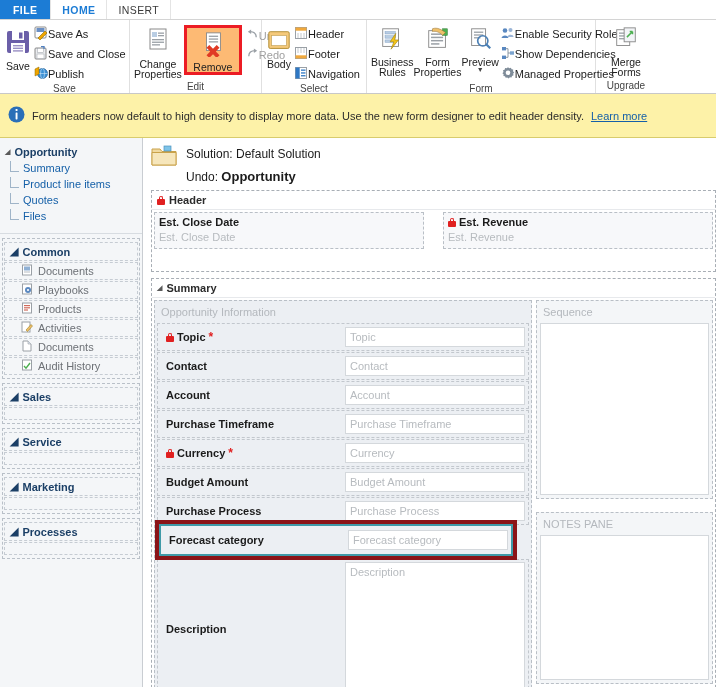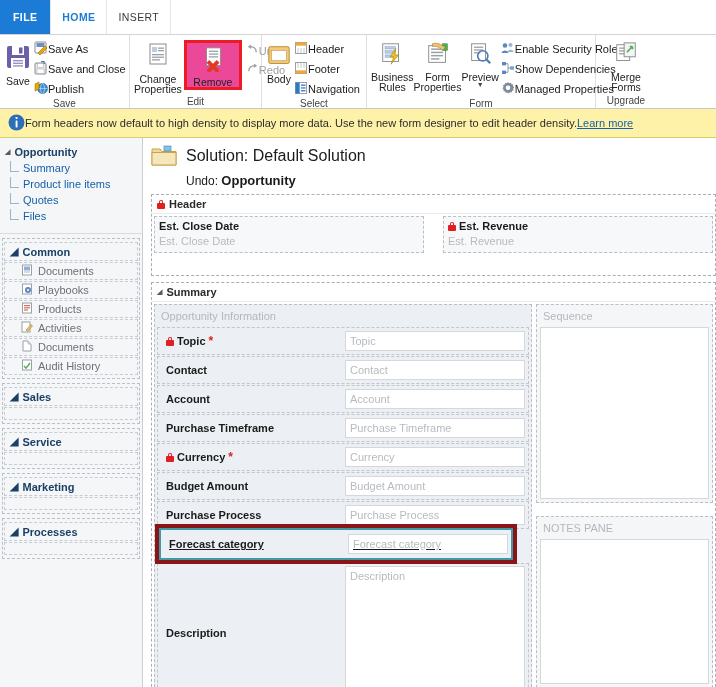--- a/index.html
+++ b/index.html
@@ -8,21 +8,21 @@
     width: 716px; height: 687px;
     overflow: hidden;
     background: #ffffff;
     font-family: "Liberation Sans", sans-serif;
     font-size: 11px;
     color: #1b1b1b;
   }
 
   
   #tabstrip {
-    height: 35px;
+    height: 20px;
     background: #ffffff;
     display: flex;
     align-items: stretch;
     border-bottom: 1px solid #d4d4d4;
   }
   .tab {
     display: flex; align-items: center; justify-content: center;
     padding: 0 11px;
     font-size: 10.5px;
     letter-spacing: .4px;
@@ -91,32 +91,33 @@
     white-space: nowrap;
     cursor: default;
   }
   .smallbtn.dim { color: #a0a0a0; }
 
   .ico { display: inline-block; flex: 0 0 auto; }
 
   
   .hl-remove {
     border: 3px solid #ec1c24;
-    background: #ec4899;
+    background: #fdba74;
     padding: 1px 2px 0 2px;
     margin: 1px 2px 6px 2px;
   }
 
   
   #notif {
-    height: 29px;
+    height: 44px;
     background: #fdf2a8;
     border-bottom: 1px solid #d8cc6d;
     display: flex; align-items: center;
     padding: 0 8px;
+    gap: 7px;
   }
   #notif .txt { font-size: 11px; color: #2b2b2b; }
   #notif a { color: #1560a8; text-decoration: underline; }
 
   
   #main { display: flex; height: 559px; }
 
   
   #sidebar {
     width: 143px;
@@ -176,21 +177,21 @@
   
   #canvas {
     flex: 1;
     background: #ffffff;
     position: relative;
     overflow: hidden;
     padding: 0;
   }
   #solhdr { display: flex; padding: 7px 0 0 8px; gap: 9px; }
   #solhdr .txts { padding-top: 2px; }
-  .sol-line { font-size: 16px; color: #1b1b1b; padding-bottom: 8px; }
+  .sol-line { font-size: 12px; color: #1b1b1b; padding-bottom: 8px; }
   .form-line { font-size: 12px; color: #1b1b1b; }
   .form-line b { font-size: 13px; }
 
   
   .fsect {
     border: 1px dashed #a8aeb5;
     margin: 6px 0 0 8px;
     background: #ffffff;
   }
   .fsect-title {
@@ -248,21 +249,20 @@
   .frow.selected {
     border: none;
     outline: none;
     position: relative;
     background: #eceff3;
     height: 28px;
     margin-bottom: 1px;
     box-shadow: 0 0 0 2px #3f9aa8, 0 0 0 6px #8b1418;
     margin-left: 4px; margin-right: 18px;
     z-index: 3;
-    text-decoration: underline;
   }
 
   
   .frow.tall {
     height: 140px; align-items: stretch; padding: 2px 3px;
   }
   .frow.tall .flabel { align-items: center; }
   .frow.tall .finput { height: auto; align-items: flex-start; padding-top: 3px; }
 
   .rpane { border: 1px dashed #b9bfc6; background: #f4f6f8; padding: 3px; margin-bottom: 3px; }

